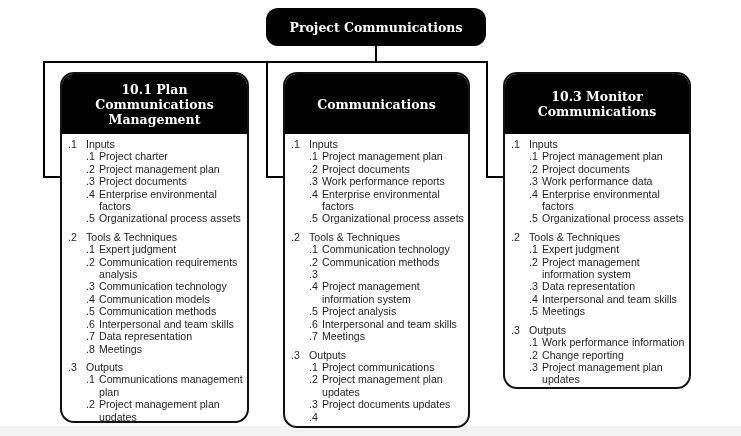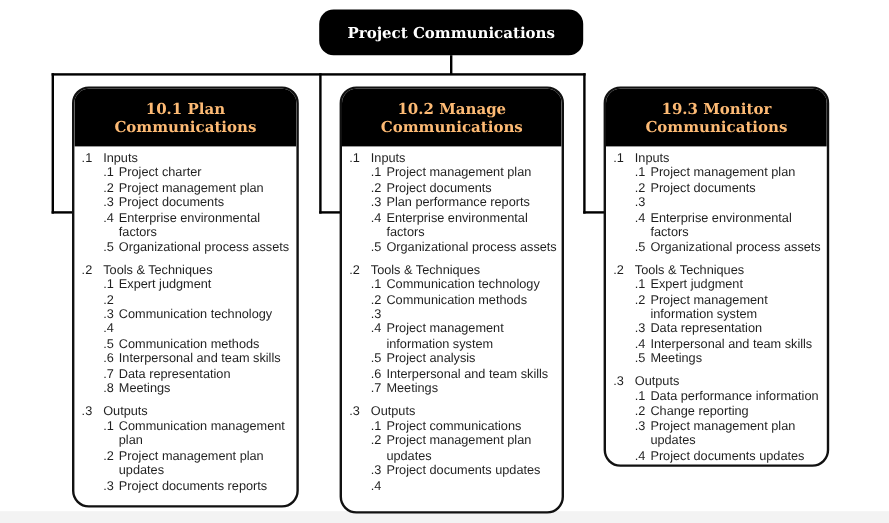--- a/index.html
+++ b/index.html
@@ -16,23 +16,23 @@
     font-family:"DejaVu Serif", serif; font-weight:bold; font-size:12.5px;
     line-height:15px; text-align:center;
     display:flex; flex-direction:column; justify-content:center;
   }
   .line { position:absolute; background:#000; }
   .proc {
     position:absolute; border:2px solid #111; border-radius:14px; background:#fff;
     overflow:hidden; box-sizing:border-box;
   }
   .proc-head {
-    background:#000; color:#fdba74; text-align:center;
+    background:#000; color:#ffffff; text-align:center;
     font-family:"DejaVu Serif", serif; font-weight:bold; font-size:12.5px; line-height:15px;
-    height:48px; display:flex; flex-direction:column; justify-content:center;
+    height:60px; display:flex; flex-direction:column; justify-content:center;
   }
   .proc-body { padding:4px 4px 0 6px; font-size:10.6px; line-height:12.4px; }
   .group { margin-bottom:6px; }
   .group-title { display:flex; }
   .num { width:18px; flex:none; }
   .subnum { width:13px; flex:none; text-align:left; }
   .item { display:flex; padding-left:18px; }
   .item-text { flex:1; }
 </style>
 </head>
@@ -49,20 +49,21 @@
 <div class="line" style="left:486px;top:61px;width:2px;height:117px;"></div>
 <div class="line" style="left:486px;top:176px;width:18px;height:2px;"></div>
 
 <div class="title-box">
   <div>Project Communications</div>
 </div>
 
 <div class="proc" id="proc-0" style="left:60px;top:72px;width:189px;height:351px;">
     <div class="proc-head">
       <div>10.1 Plan Communications</div>
+      <div>Management</div>
     </div>
     <div class="proc-body">
       <div class="group">
         <div class="group-title">
           <span class="num">.1</span>
           <span>Inputs</span>
         </div>
         <div class="item">
           <span class="subnum">.1</span>
           <span class="item-text">Project charter</span>
@@ -88,27 +89,29 @@
         <div class="group-title">
           <span class="num">.2</span>
           <span>Tools &amp; Techniques</span>
         </div>
         <div class="item">
           <span class="subnum">.1</span>
           <span class="item-text">Expert judgment</span>
         </div>
         <div class="item">
           <span class="subnum">.2</span>
+          <span class="item-text">Communication requirements analysis</span>
         </div>
         <div class="item">
           <span class="subnum">.3</span>
           <span class="item-text">Communication technology</span>
         </div>
         <div class="item">
           <span class="subnum">.4</span>
+          <span class="item-text">Communication models</span>
         </div>
         <div class="item">
           <span class="subnum">.5</span>
           <span class="item-text">Communication methods</span>
         </div>
         <div class="item">
           <span class="subnum">.6</span>
           <span class="item-text">Interpersonal and team skills</span>
         </div>
         <div class="item">
@@ -120,55 +123,54 @@
           <span class="item-text">Meetings</span>
         </div>
       </div>
       <div class="group">
         <div class="group-title">
           <span class="num">.3</span>
           <span>Outputs</span>
         </div>
         <div class="item">
           <span class="subnum">.1</span>
-          <span class="item-text">Communication management plan</span>
+          <span class="item-text">Communications management plan</span>
         </div>
         <div class="item">
           <span class="subnum">.2</span>
           <span class="item-text">Project management plan updates</span>
         </div>
         <div class="item">
           <span class="subnum">.3</span>
           <span class="item-text">Project documents reports</span>
         </div>
       </div>
     </div>
   </div>
 <div class="proc" id="proc-1" style="left:283px;top:72px;width:187px;height:356px;">
     <div class="proc-head">
-      <div>10.2 Manage</div>
       <div>Communications</div>
     </div>
     <div class="proc-body">
       <div class="group">
         <div class="group-title">
           <span class="num">.1</span>
           <span>Inputs</span>
         </div>
         <div class="item">
           <span class="subnum">.1</span>
           <span class="item-text">Project management plan</span>
         </div>
         <div class="item">
           <span class="subnum">.2</span>
           <span class="item-text">Project documents</span>
         </div>
         <div class="item">
           <span class="subnum">.3</span>
-          <span class="item-text">Plan performance reports</span>
+          <span class="item-text">Work performance reports</span>
         </div>
         <div class="item">
           <span class="subnum">.4</span>
           <span class="item-text">Enterprise environmental factors</span>
         </div>
         <div class="item">
           <span class="subnum">.5</span>
           <span class="item-text">Organizational process assets</span>
         </div>
       </div>
@@ -223,39 +225,40 @@
           <span class="item-text">Project documents updates</span>
         </div>
         <div class="item">
           <span class="subnum">.4</span>
         </div>
       </div>
     </div>
   </div>
 <div class="proc" id="proc-2" style="left:503px;top:72px;width:188px;height:317px;">
     <div class="proc-head">
-      <div>19.3 Monitor</div>
+      <div>10.3 Monitor</div>
       <div>Communications</div>
     </div>
     <div class="proc-body">
       <div class="group">
         <div class="group-title">
           <span class="num">.1</span>
           <span>Inputs</span>
         </div>
         <div class="item">
           <span class="subnum">.1</span>
           <span class="item-text">Project management plan</span>
         </div>
         <div class="item">
           <span class="subnum">.2</span>
           <span class="item-text">Project documents</span>
         </div>
         <div class="item">
           <span class="subnum">.3</span>
+          <span class="item-text">Work performance data</span>
         </div>
         <div class="item">
           <span class="subnum">.4</span>
           <span class="item-text">Enterprise environmental factors</span>
         </div>
         <div class="item">
           <span class="subnum">.5</span>
           <span class="item-text">Organizational process assets</span>
         </div>
       </div>
@@ -285,21 +288,21 @@
           <span class="item-text">Meetings</span>
         </div>
       </div>
       <div class="group">
         <div class="group-title">
           <span class="num">.3</span>
           <span>Outputs</span>
         </div>
         <div class="item">
           <span class="subnum">.1</span>
-          <span class="item-text">Data performance information</span>
+          <span class="item-text">Work performance information</span>
         </div>
         <div class="item">
           <span class="subnum">.2</span>
           <span class="item-text">Change reporting</span>
         </div>
         <div class="item">
           <span class="subnum">.3</span>
           <span class="item-text">Project management plan updates</span>
         </div>
         <div class="item">

